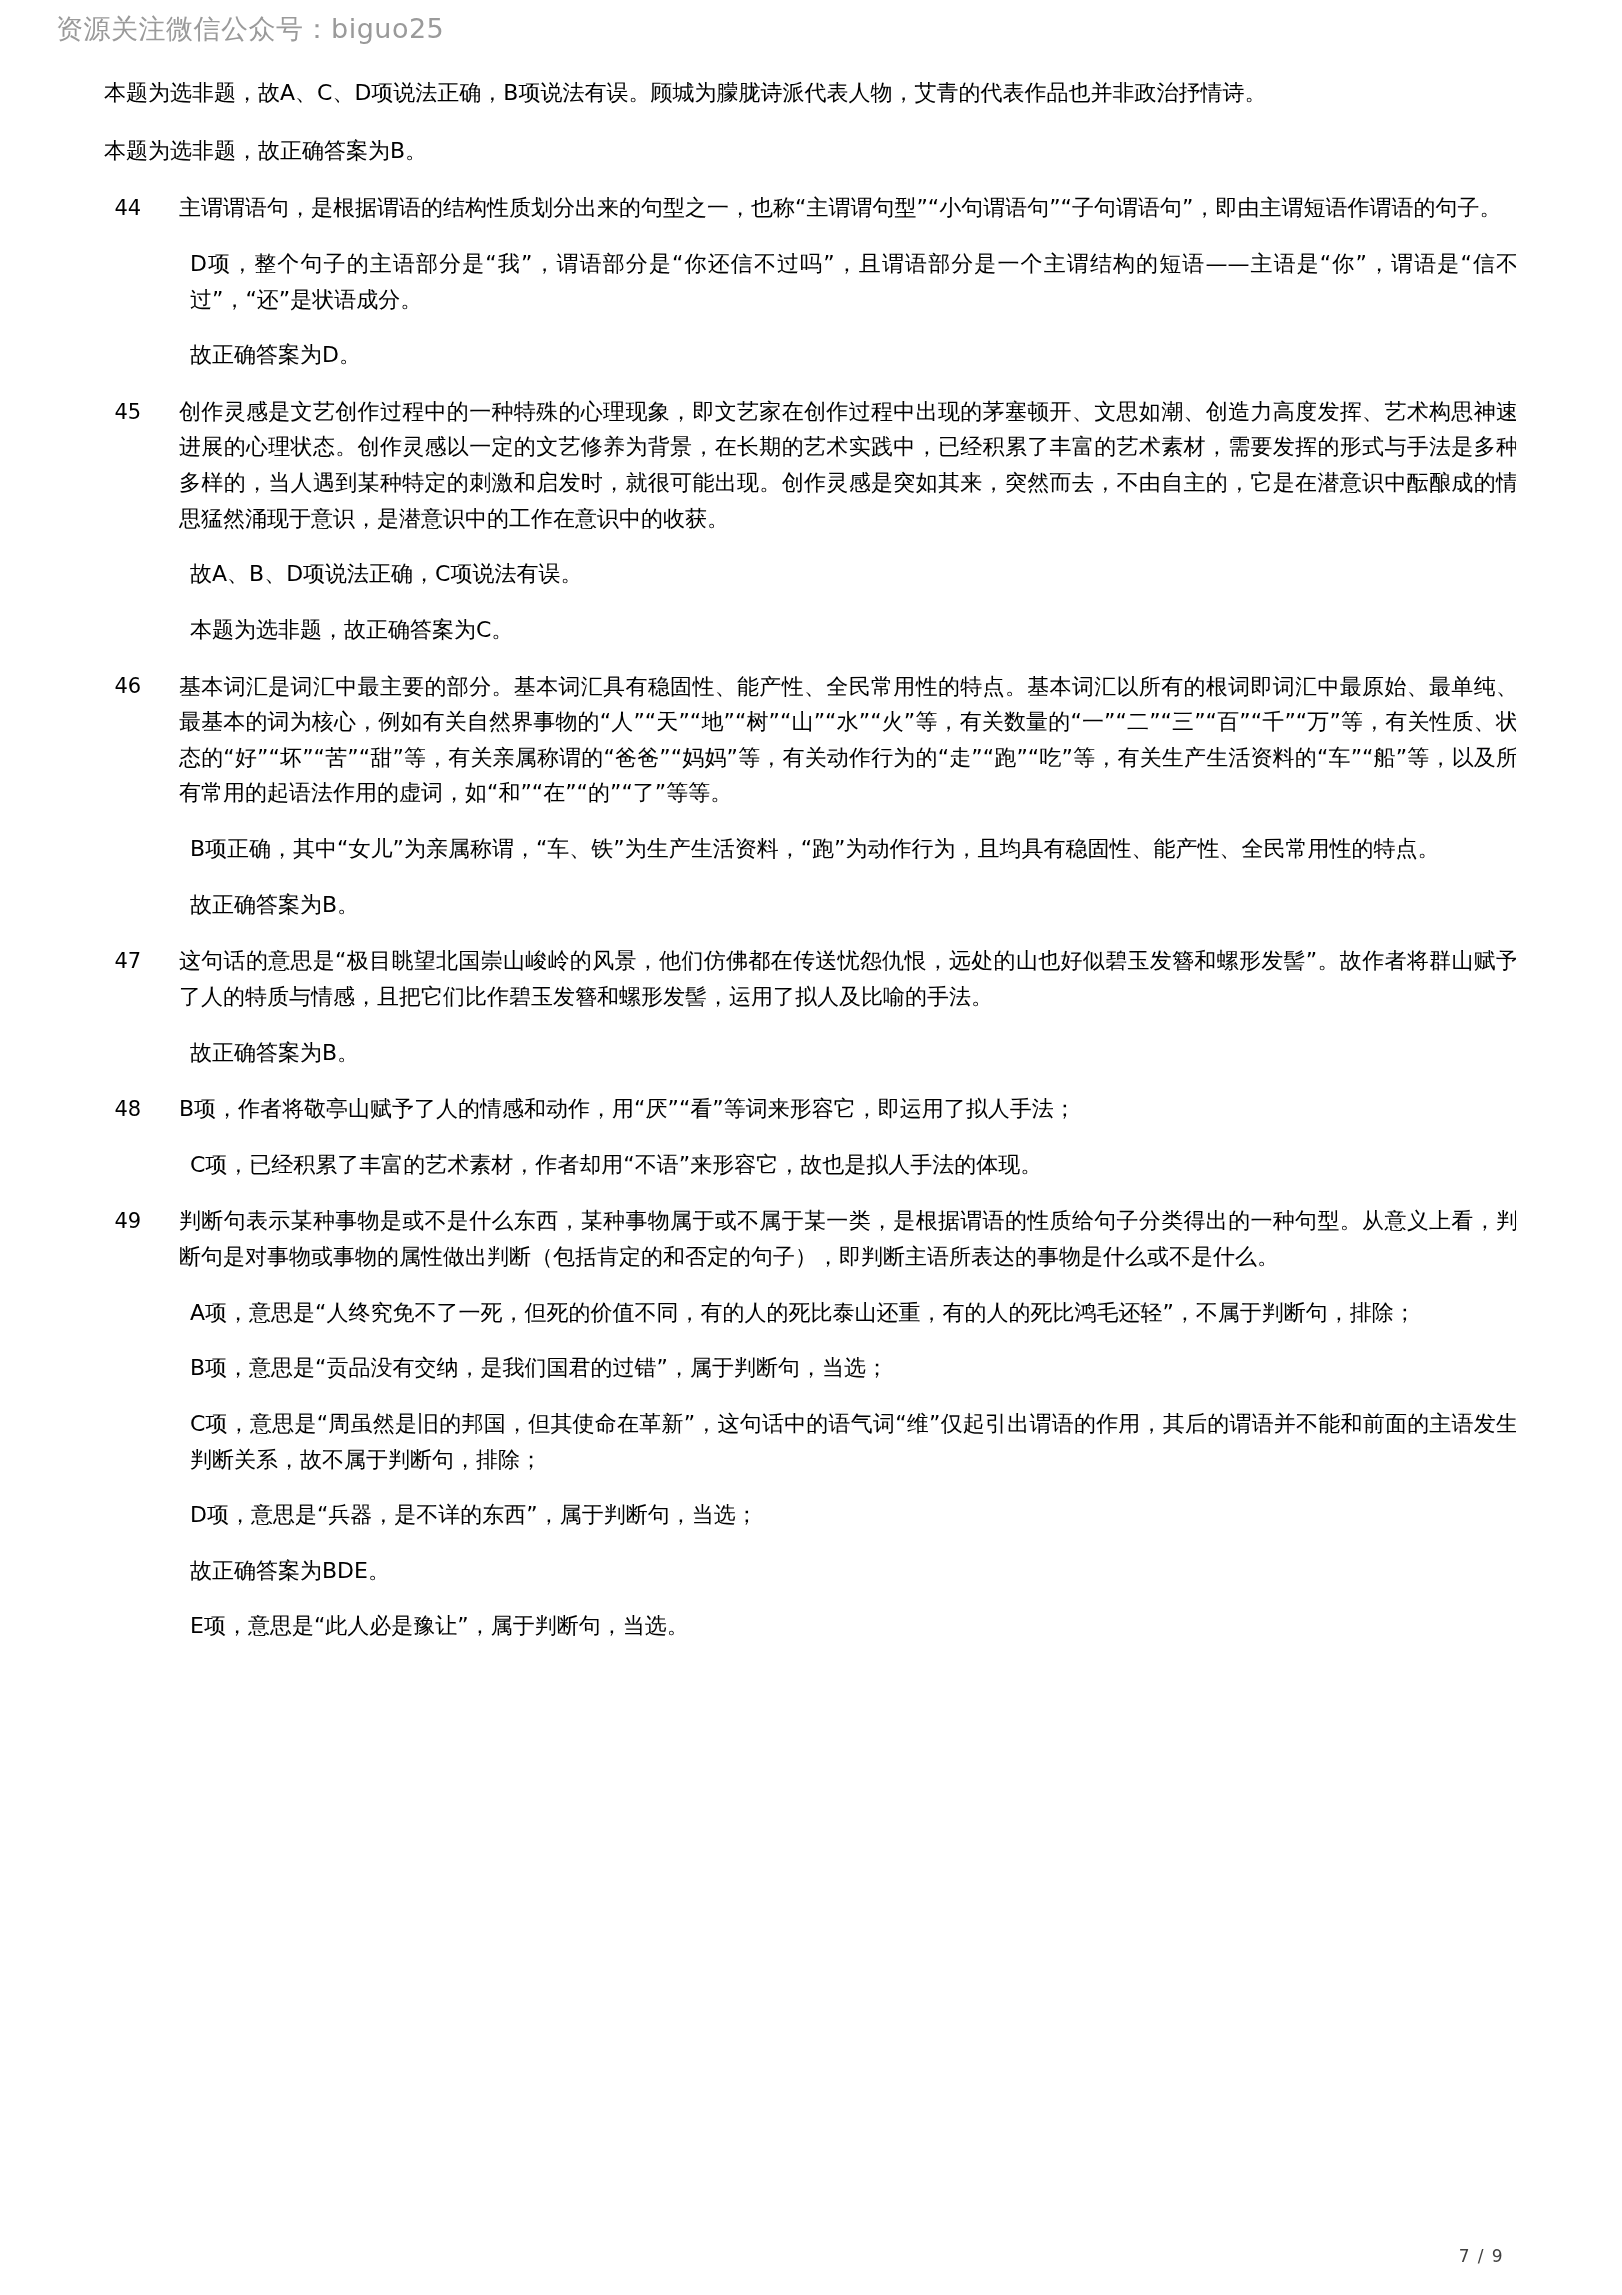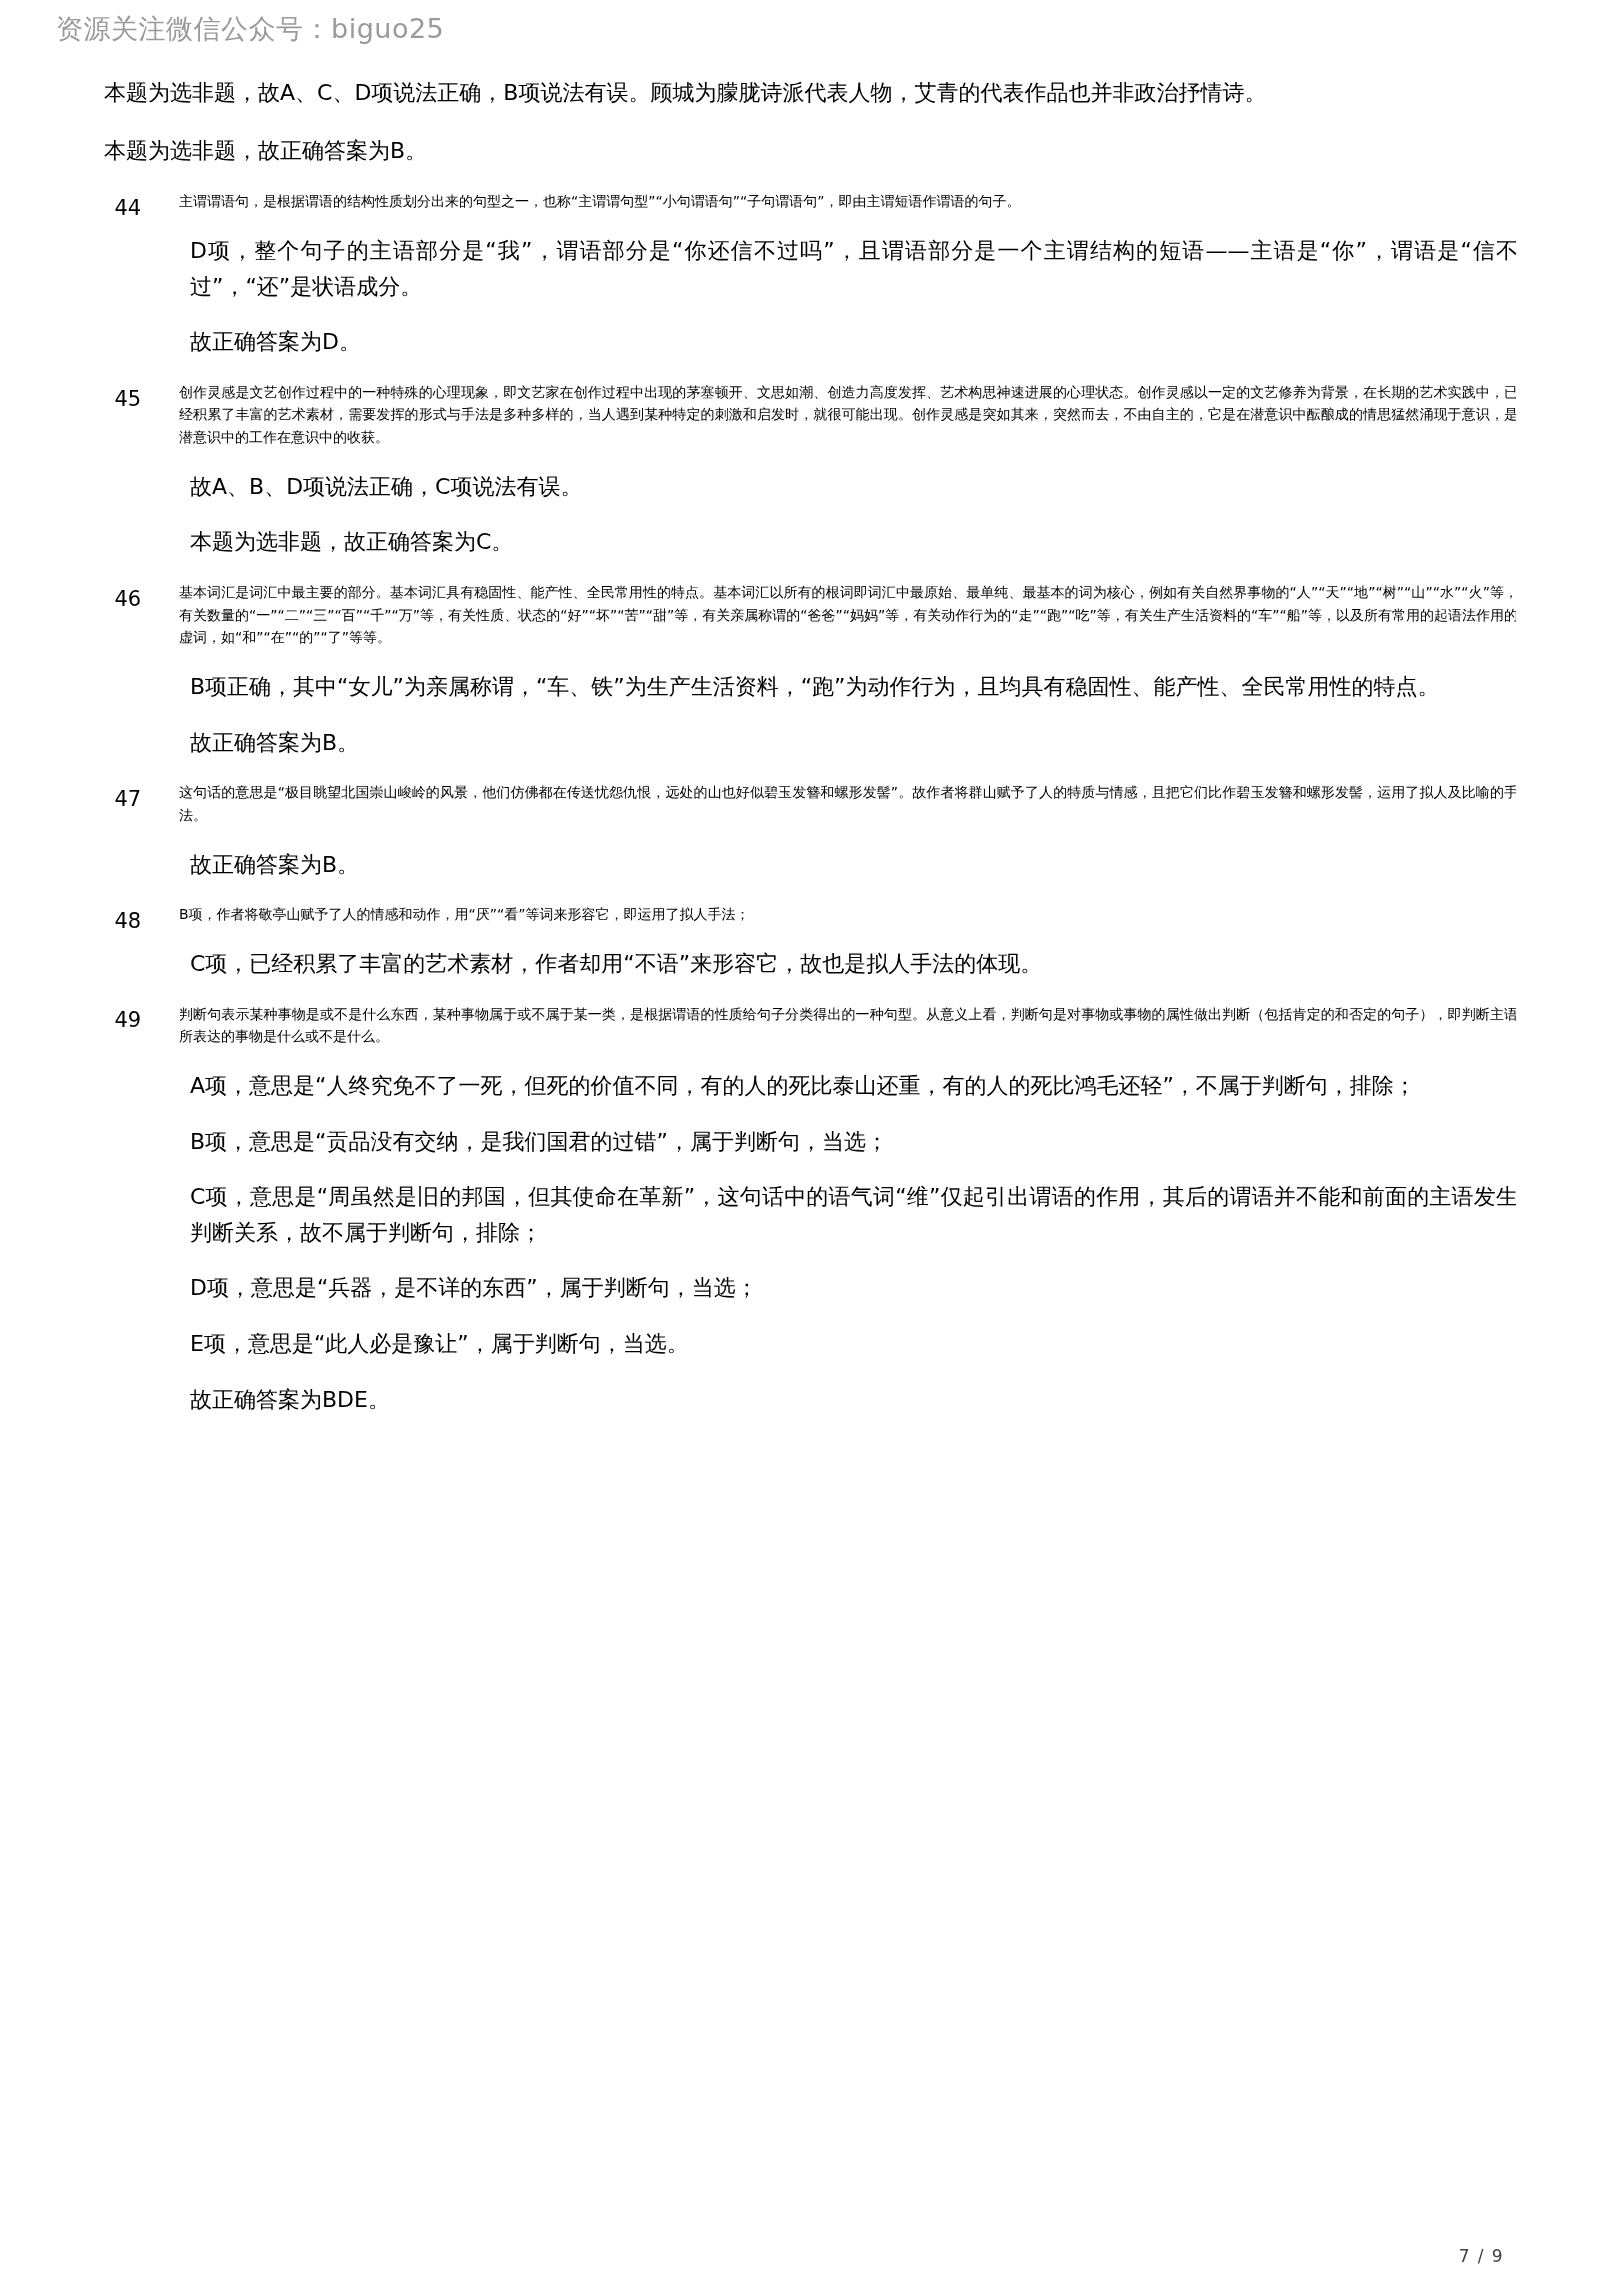--- a/index.html
+++ b/index.html
@@ -63,21 +63,21 @@
     position: absolute;
     left: 10.4px;
     top: 0.9px;
     width: 52px;
     font-size: 21px;
     line-height: 1.62;
     text-align: left;
     color: #000;
   }
   .qstem {
-    font-size: 14px;
+    font-size: 22px;
     line-height: 1.62;
     text-align: justify;
     text-justify: inter-ideograph;
     margin: 0 0 20px 0;
     color: #000;
   }
   .qsub {
     font-size: 22px;
     line-height: 1.62;
     text-align: justify;
@@ -152,22 +152,22 @@
       <p class="qsub indent1">C项，已经积累了丰富的艺术素材，作者却用“不语”来形容它，故也是拟人手法的体现。</p>
     </div>
 
     <div class="qblock">
       <div class="qnum">49</div>
       <p class="qstem">判断句表示某种事物是或不是什么东西，某种事物属于或不属于某一类，是根据谓语的性质给句子分类得出的一种句型。从意义上看，判断句是对事物或事物的属性做出判断（包括肯定的和否定的句子），即判断主语所表达的事物是什么或不是什么。</p>
       <p class="qsub indent1">A项，意思是“人终究免不了一死，但死的价值不同，有的人的死比泰山还重，有的人的死比鸿毛还轻”，不属于判断句，排除；</p>
       <p class="qsub indent1">B项，意思是“贡品没有交纳，是我们国君的过错”，属于判断句，当选；</p>
       <p class="qsub indent1">C项，意思是“周虽然是旧的邦国，但其使命在革新”，这句话中的语气词“维”仅起引出谓语的作用，其后的谓语并不能和前面的主语发生判断关系，故不属于判断句，排除；</p>
       <p class="qsub indent1">D项，意思是“兵器，是不详的东西”，属于判断句，当选；</p>
+      <p class="qsub indent1">故正确答案为BDE。</p>
       <p class="qsub indent1">E项，意思是“此人必是豫让”，属于判断句，当选。</p>
-      <p class="qsub indent1">故正确答案为BDE。</p>
     </div>
 
   </div>
 
   <div class="footer">
     <span>7  /  9</span>
   </div>
 
 </div>
 

